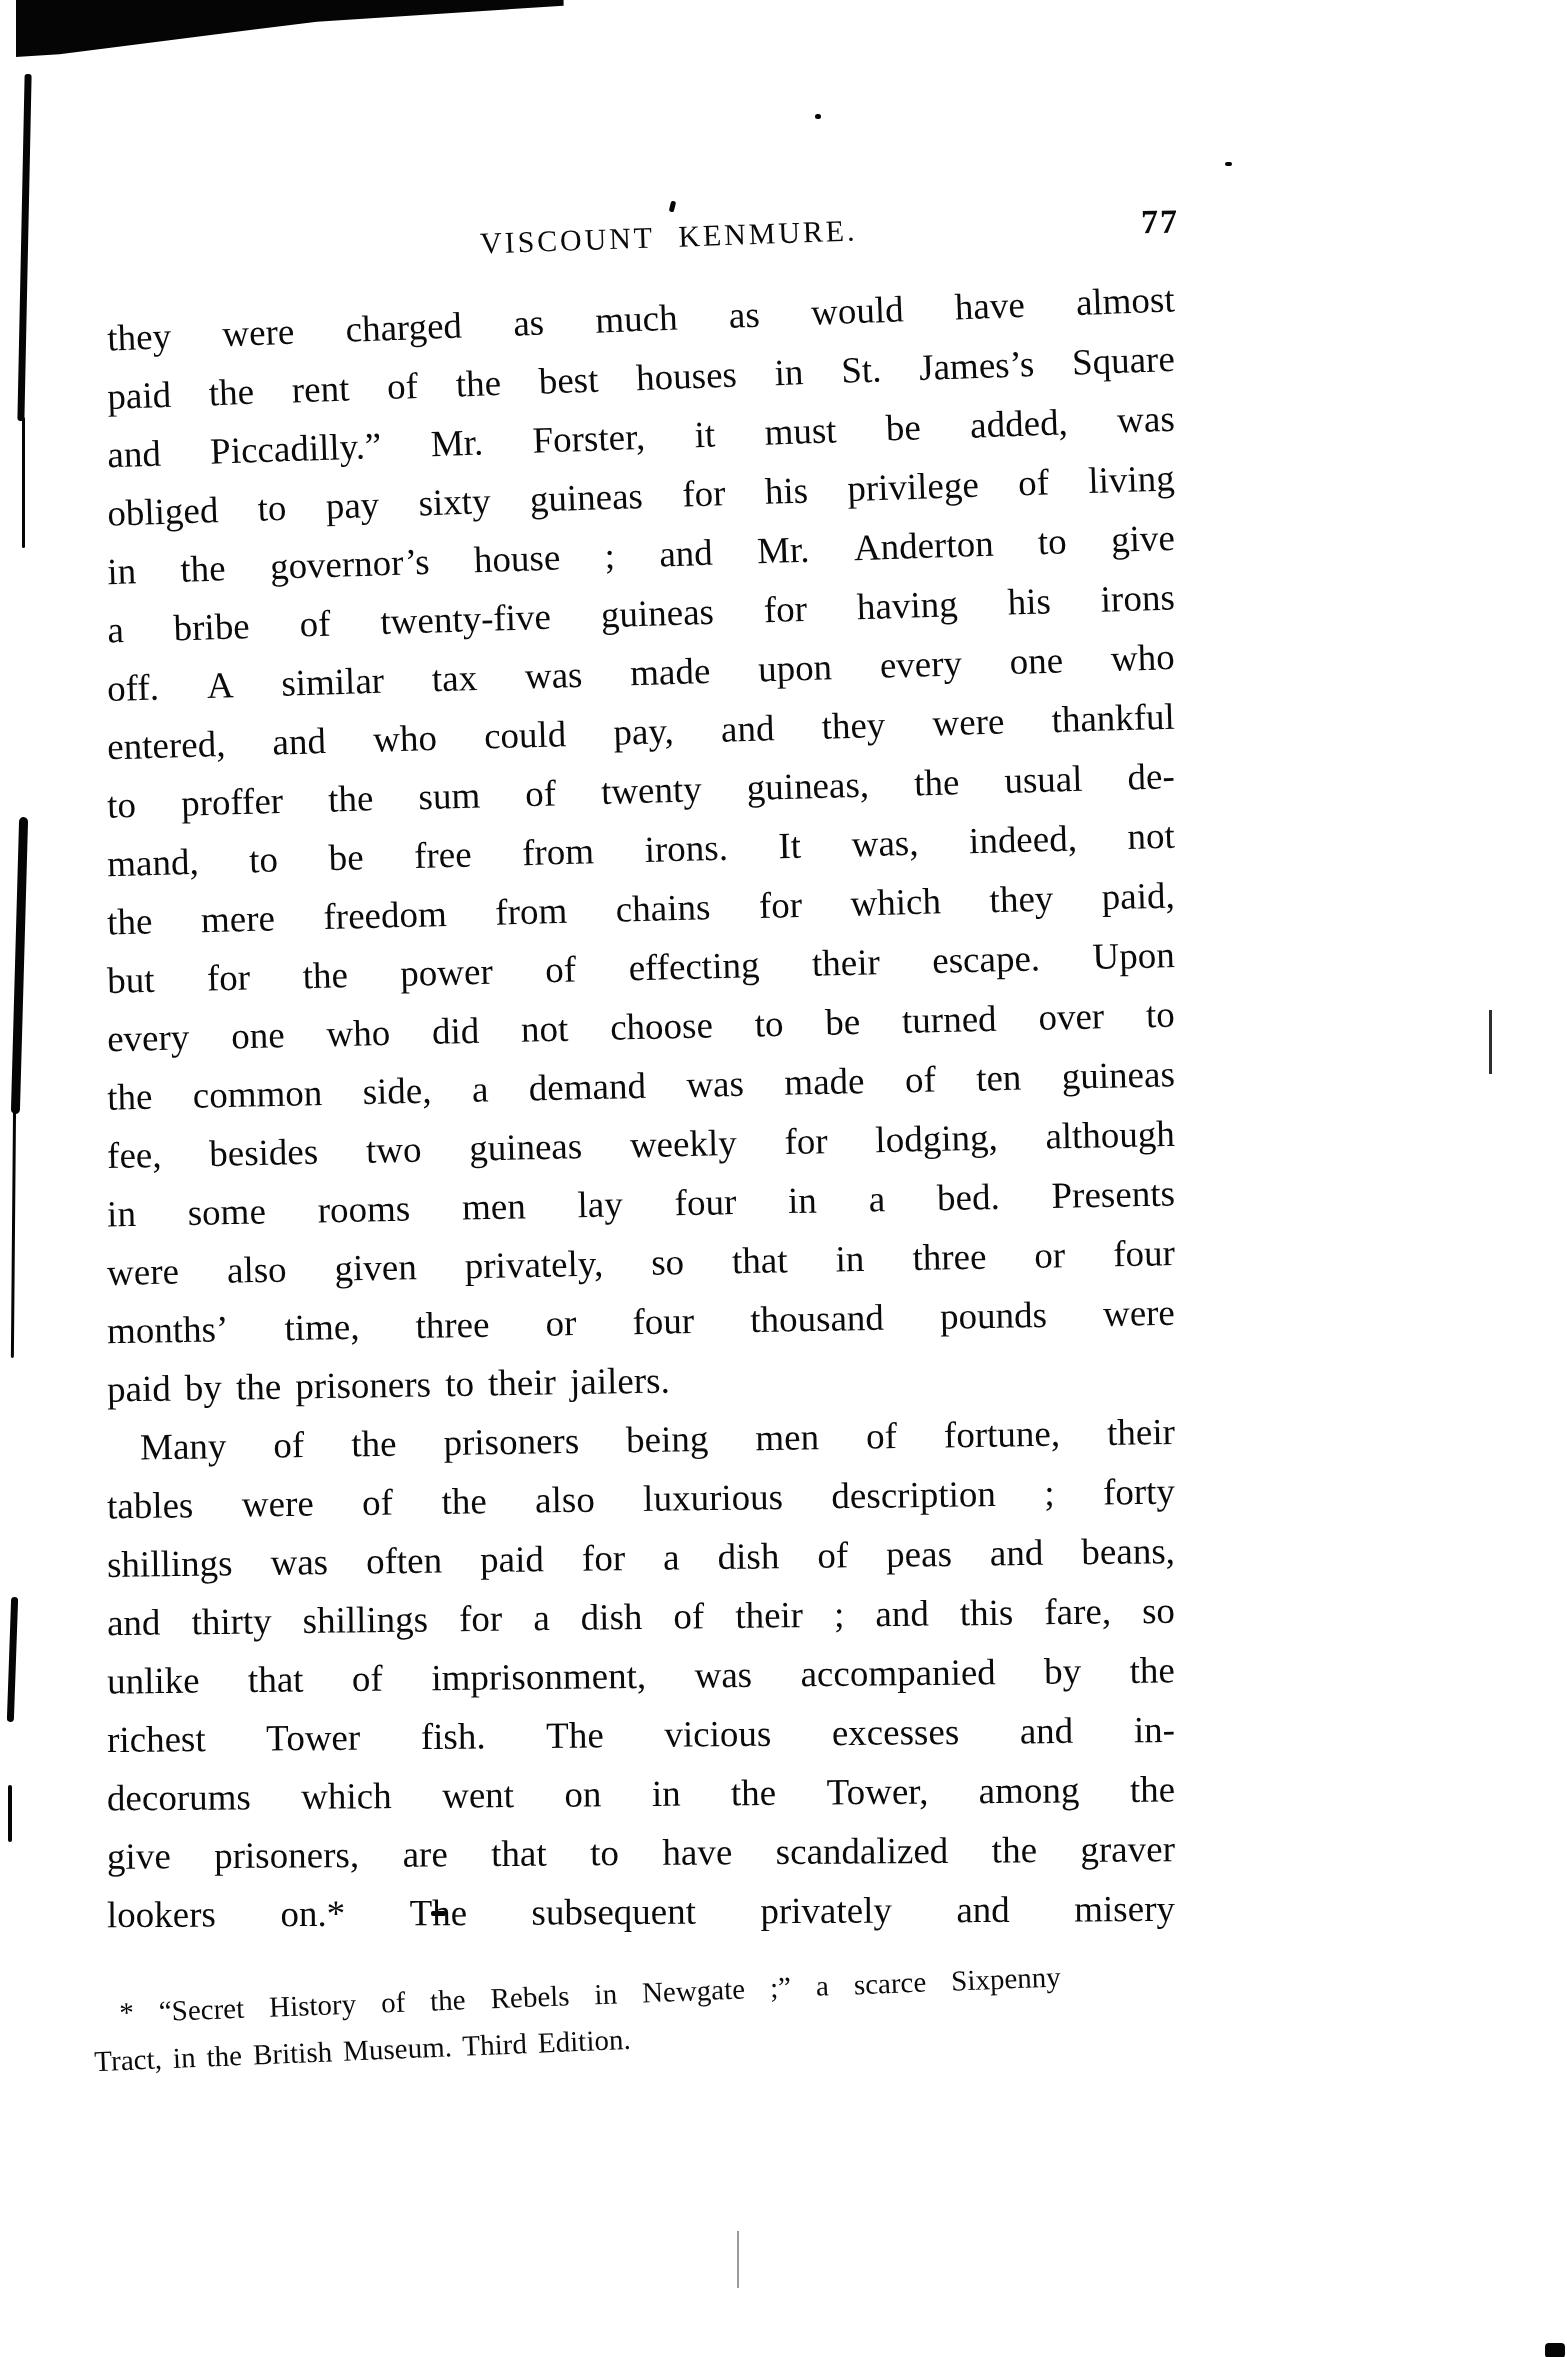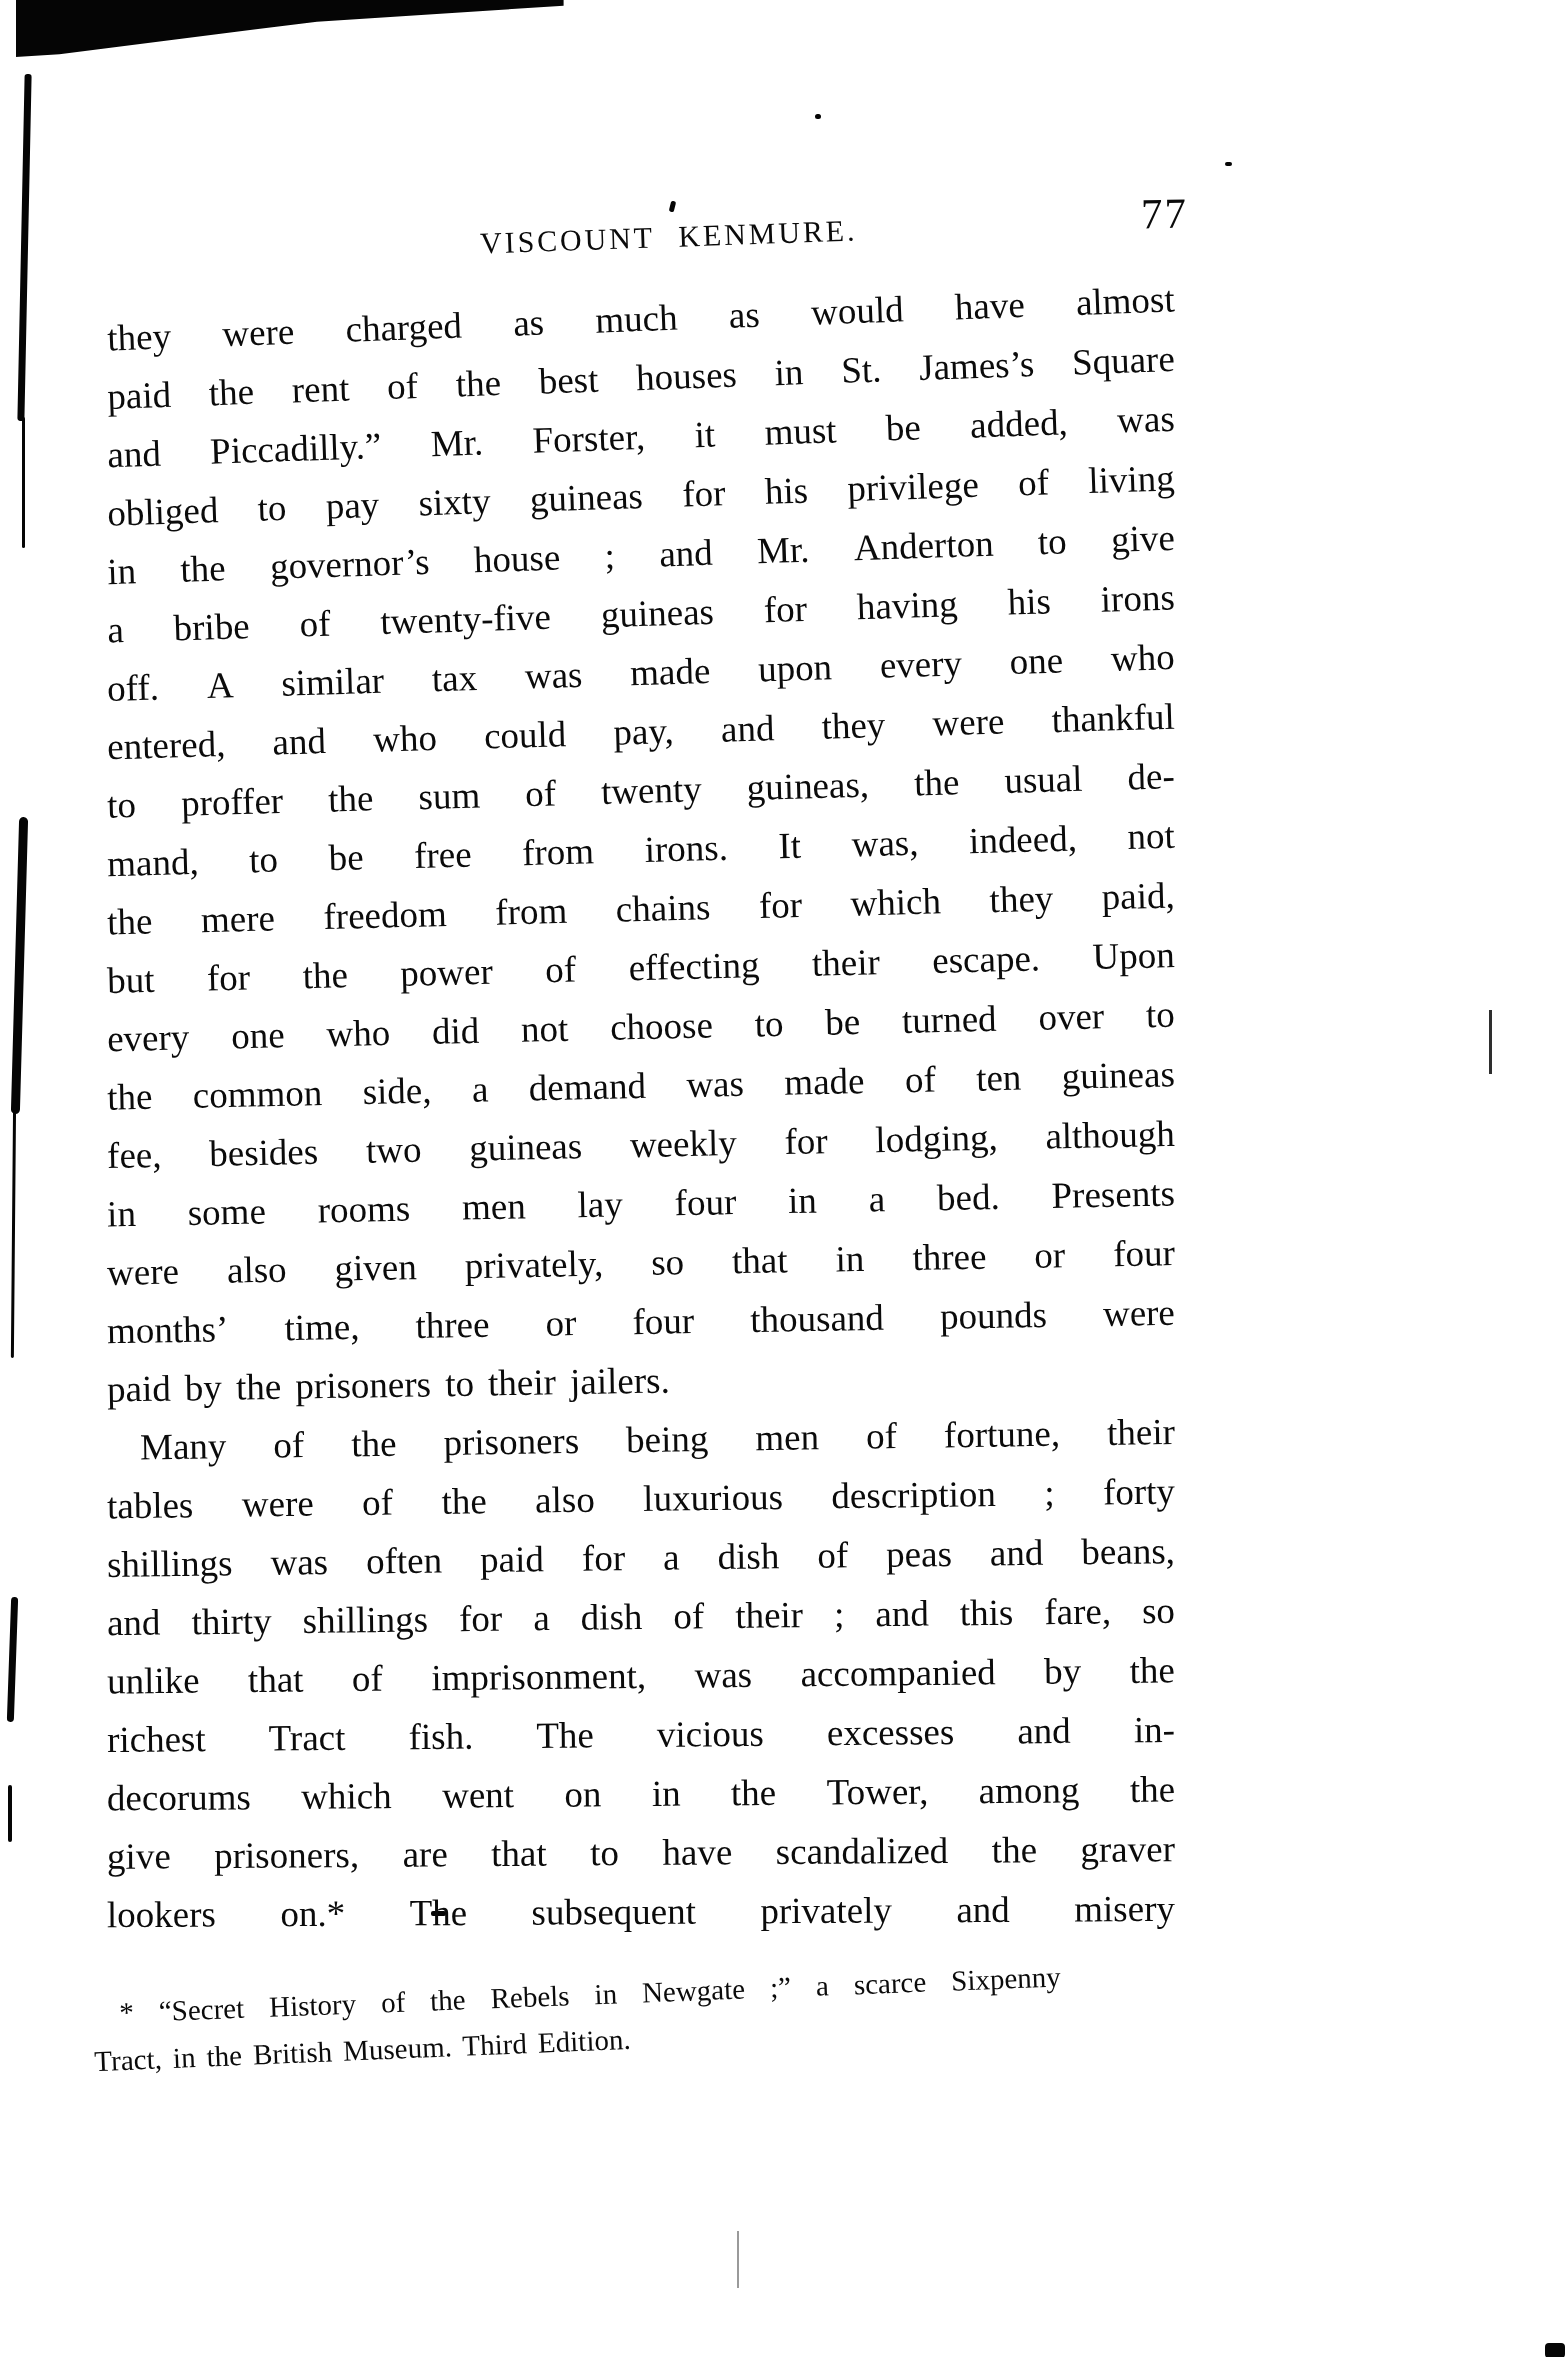--- a/index.html
+++ b/index.html
@@ -31,22 +31,22 @@
   .faintline{left:737px;top:2231px;width:2px;height:57px;background:#9a9a9a;}
   .corner{left:1545px;top:2343px;width:19.5px;height:14.6px;border-radius:3.9px;}
   
   .running-title{
     position:absolute;left:480px;top:220px;
     font-size:30px;letter-spacing:2.9px;word-spacing:13.7px;
     transform:rotate(-2deg);transform-origin:50% 50%;
     white-space:nowrap;
   }
   .page-number{
-    position:absolute;left:1141px;top:189px;
-    font-size:43px;font-weight:400;letter-spacing:2px;
+    position:absolute;left:1141px;top:203px;
+    font-size:34px;font-weight:700;letter-spacing:2px;
     transform:rotate(-1deg);
   }
   
   .bodytext{
     position:absolute;left:107px;top:289px;width:1068px;
   }
   .line{
     height:59px;line-height:59px;font-size:37px;
     white-space:nowrap;
   }
@@ -352,21 +352,21 @@
         <span>that</span>
         <span>of</span>
         <span>imprisonment,</span>
         <span>was</span>
         <span>accompanied</span>
         <span>by</span>
         <span>the</span>
       </div>
       <div class="line just" style="transform: rotate(-0.54deg);">
         <span>richest</span>
-        <span>Tract</span>
+        <span>Tower</span>
         <span>fish.</span>
         <span>The</span>
         <span>vicious</span>
         <span>excesses</span>
         <span>and</span>
         <span>in-</span>
       </div>
       <div class="line just" style="transform: rotate(-0.48deg);">
         <span>decorums</span>
         <span>which</span>

